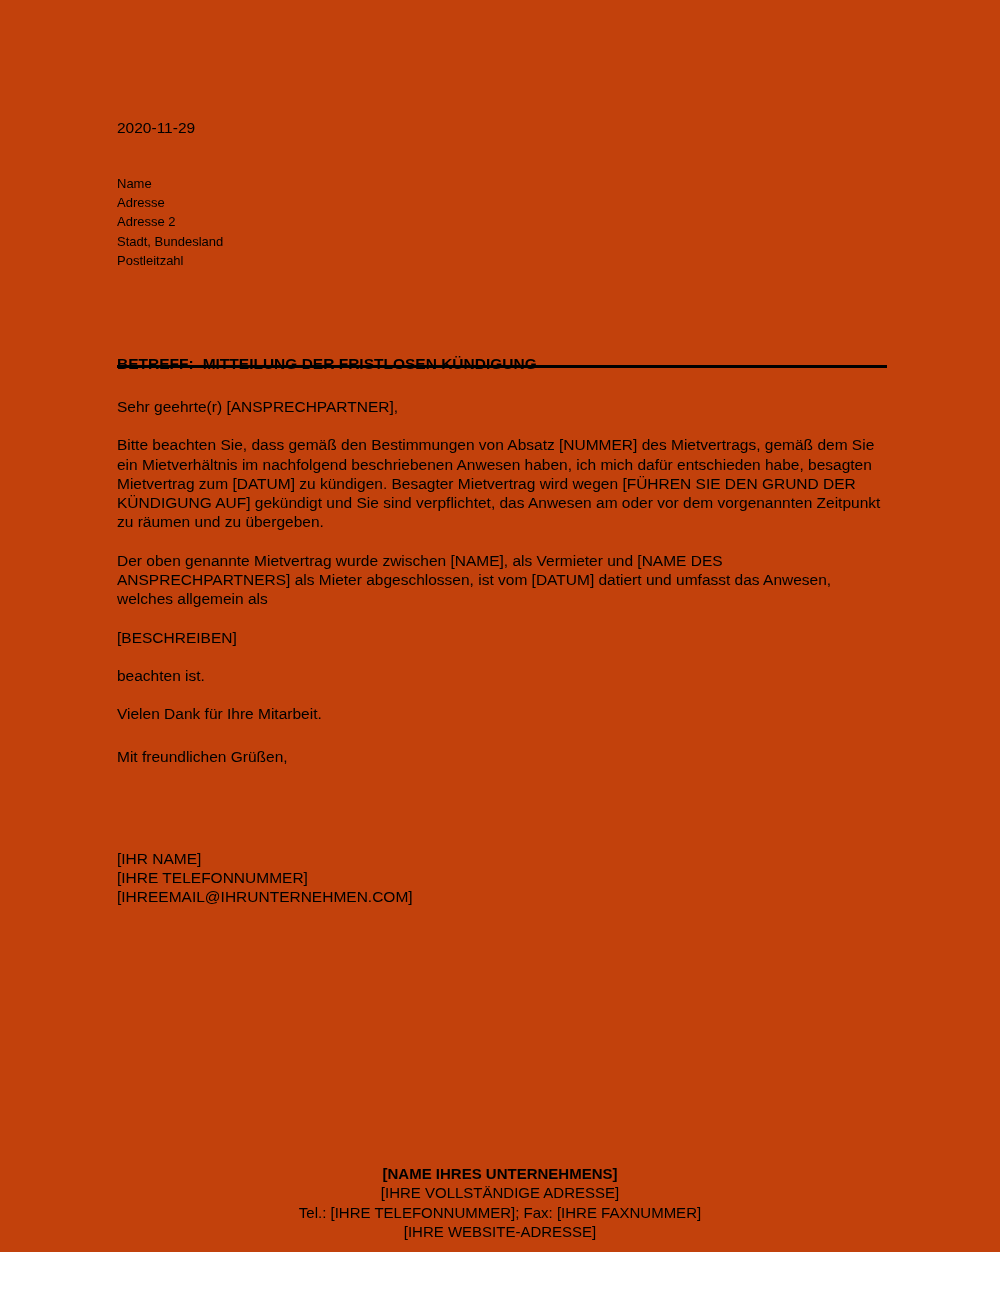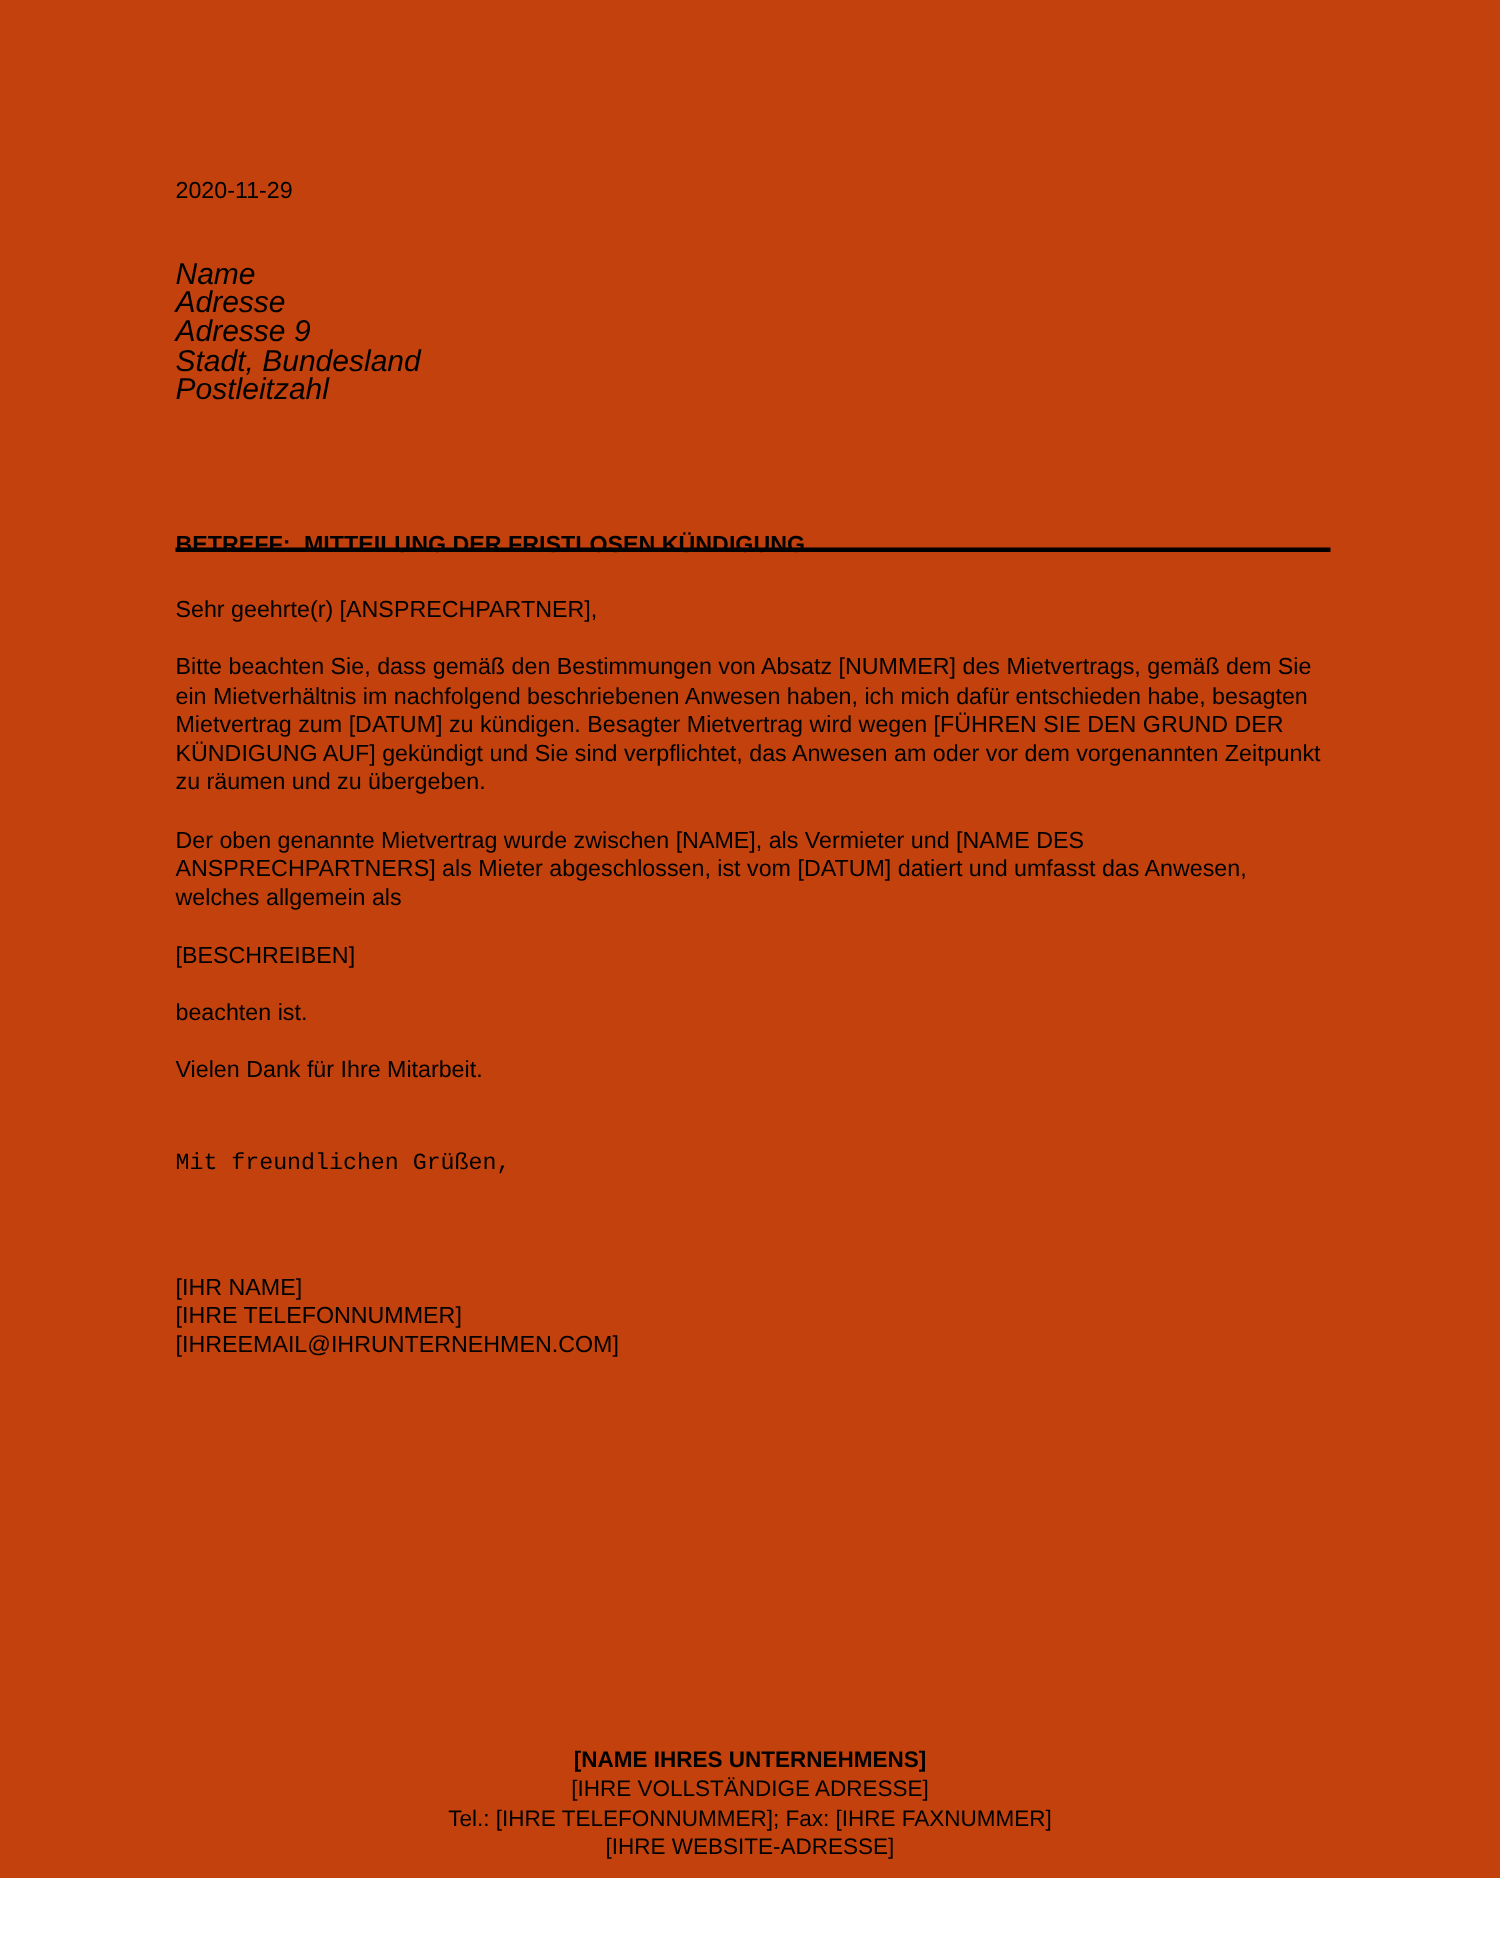--- a/index.html
+++ b/index.html
@@ -40,23 +40,22 @@
     left: 0;
     font-size: 15.5px;
     line-height: 19px;
     white-space: nowrap;
   }
 
   .recipient-block {
     position: absolute;
     top: 174px;
     left: 0;
-    font-size: 20px;
+    font-size: 13px;
     line-height: 19.2px;
-    font-style: italic;
   }
   .recipient-block div { white-space: nowrap; }
 
   .subject-row {
     position: absolute;
     top: 354px;
     left: 0;
     width: 770px;
     font-size: 15.5px;
     line-height: 19px;
@@ -81,23 +80,22 @@
     width: 770px;
     font-size: 15.5px;
     line-height: 19.3px;
   }
   .para {
     margin: 0 0 19px 0;
     text-align: left;
   }
 
   .closing {
-    margin-top: 42px;
+    margin-top: 23px;
     margin-bottom: 0;
-    font-family: Liberation Mono, monospace;
   }
 
   .signature-block {
     position: absolute;
     top: 849px;
     left: 0;
     font-size: 15.5px;
     line-height: 19.2px;
   }
   .signature-block div { white-space: nowrap; }
@@ -120,21 +118,21 @@
 
 <div class="page">
 
   <div class="letter">
 
     <div class="date-line">2020-11-29</div>
 
     <div class="recipient-block">
       <div>Name</div>
       <div>Adresse</div>
-      <div>Adresse 9</div>
+      <div>Adresse 2</div>
       <div>Stadt, Bundesland</div>
       <div>Postleitzahl</div>
     </div>
 
     <div class="subject-row">
       <span class="subject-label">BETREFF:</span><span>MITTEILUNG DER FRISTLOSEN KÜNDIGUNG</span>
     </div>
 
     <div class="subject-rule"></div>
 

